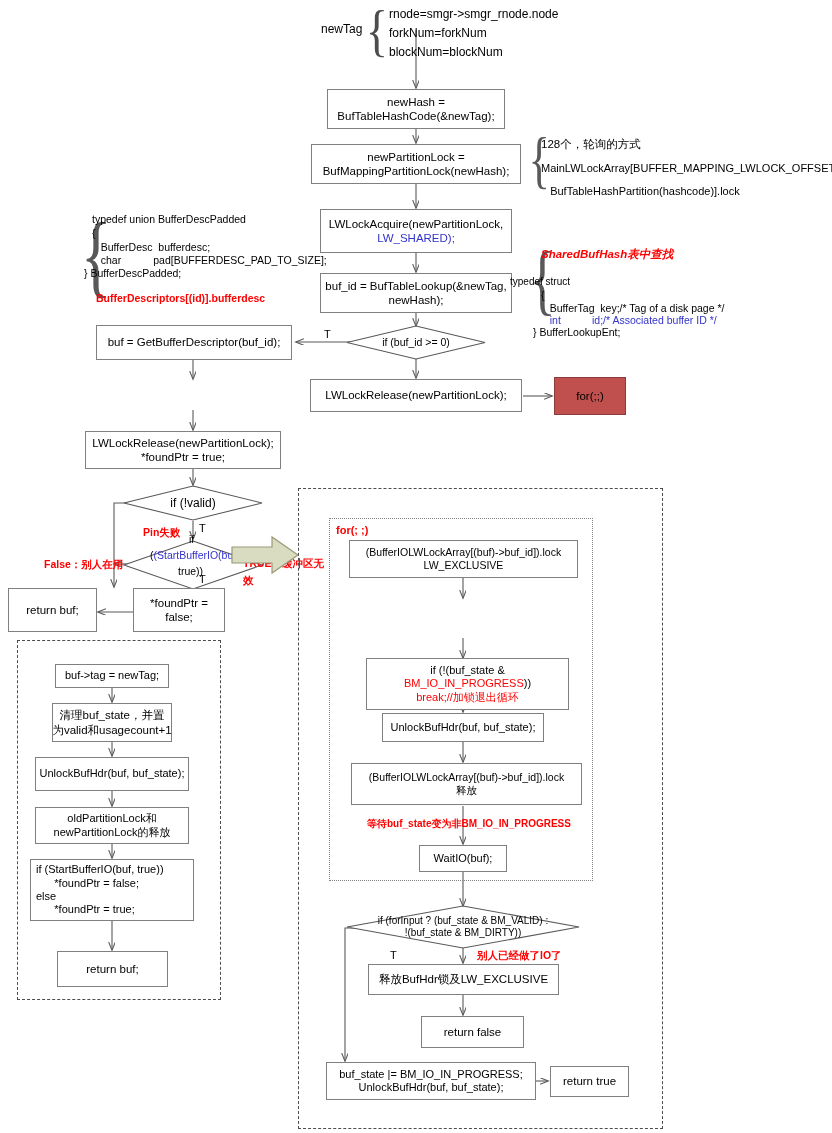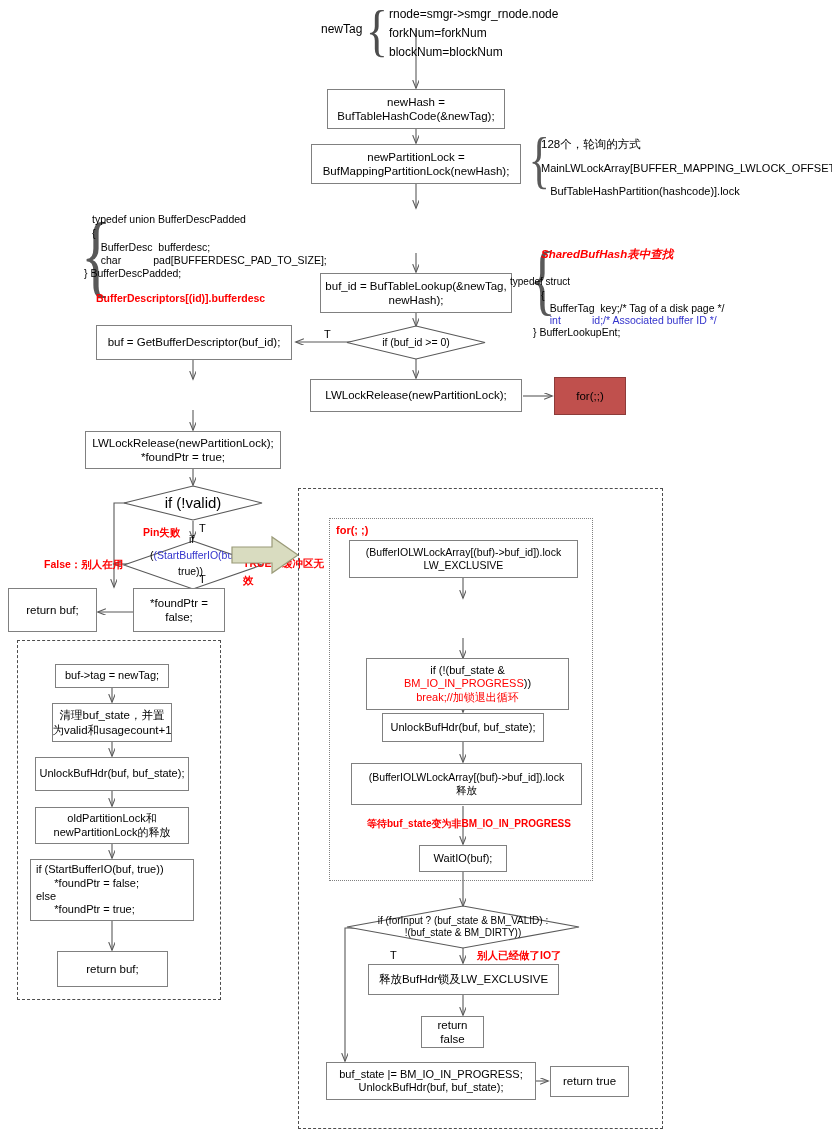--- a/index.html
+++ b/index.html
@@ -113,20 +113,24 @@
   <div class="note" style="left:389px;top:5px;font-size:12px;line-height:19px;">rnode=smgr-&gt;smgr_rnode.node
 forkNum=forkNum
 blockNum=blockNum</div>
 
   <div class="box thick" style="left:327px;top:89px;width:178px;height:40px;white-space:pre;font-size:11.5px;">newHash =
 BufTableHashCode(&amp;newTag);</div>
 
   <div class="box thick" style="left:311px;top:144px;width:210px;height:40px;white-space:pre;font-size:11.5px;">newPartitionLock =
 BufMappingPartitionLock(newHash);</div>
 
+  <div class="box thick" style="left:320px;top:209px;width:192px;height:44px;flex-direction:column;font-size:11.5px;">
+    <span>LWLockAcquire(newPartitionLock,</span>
+    <span class="blue">LW_SHARED);</span>
+  </div>
 
   <div class="box thick" style="left:320px;top:273px;width:192px;height:40px;white-space:pre;font-size:11.5px;">buf_id = BufTableLookup(&amp;newTag,
 newHash);</div>
 
   <div class="diamondwrap" style="left:345px;top:325px;width:142px;height:35px;">
     <svg width="142" height="35">
         <polygon points="71,1 140,17.5 71,34 2,17.5" fill="#fff" stroke="#595959" stroke-width="1.1"></polygon>
       </svg>
     <div class="dtext" style="font-size:10.5px;">if (buf_id &gt;= 0)</div>
   </div>
@@ -140,21 +144,21 @@
 *foundPtr = true;</div>
 
   <div class="box thick" style="left:310px;top:379px;width:212px;height:33px;font-size:11.5px;">LWLockRelease(newPartitionLock);</div>
 
   <div class="redbox" style="left:554px;top:377px;width:72px;height:38px;font-size:11.5px;">for(;;)</div>
 
   <div class="diamondwrap" style="left:122px;top:485px;width:142px;height:36px;">
     <svg width="142" height="36">
         <polygon points="71,1 140,18 71,35 2,18" fill="#fff" stroke="#595959" stroke-width="1.1"></polygon>
       </svg>
-    <div class="dtext" style="font-size:15px;">if (!valid)</div>
+    <div class="dtext" style="font-size:12px;">if (!valid)</div>
   </div>
   <div class="lbl" style="left:199px;top:522px;font-size:11px;">T</div>
   <div class="lbl redb" style="left:143px;top:526px;font-size:10.5px;">Pin失败</div>
 
   <div class="diamondwrap" style="left:122px;top:540px;width:142px;height:50px;">
     <svg width="142" height="50">
         <polygon points="71,1 140,25 71,49 2,25" fill="#fff" stroke="#595959" stroke-width="1.1"></polygon>
       </svg>
   </div>
   <div class="lbl" style="left:189px;top:533px;font-size:10.5px;">if</div>
@@ -244,20 +248,20 @@
         <polygon points="118,1 234,22 118,43 2,22" fill="#fff" stroke="#595959" stroke-width="1.1"></polygon>
       </svg>
     <div class="dtext" style="font-size:10px;white-space:pre;">if (forInput ? (buf_state &amp; BM_VALID) :
 !(buf_state &amp; BM_DIRTY))</div>
   </div>
   <div class="lbl" style="left:390px;top:949px;font-size:11px;">T</div>
   <div class="lbl redb" style="left:477px;top:949px;font-size:10.5px;">别人已经做了IO了</div>
 
   <div class="box thick" style="left:368px;top:964px;width:191px;height:31px;font-size:11.5px;">释放BufHdr锁及LW_EXCLUSIVE</div>
 
-  <div class="box thick" style="left:421px;top:1016px;width:63px;height:32px;font-size:11.5px;">return false</div>
+  <div class="box thick" style="left:421px;top:1016px;width:103px;height:32px;font-size:11.5px;">return false</div>
 
   <div class="box thick" style="left:326px;top:1062px;width:210px;height:38px;white-space:pre;font-size:11px;">buf_state |= BM_IO_IN_PROGRESS;
 UnlockBufHdr(buf, buf_state);</div>
 
   <div class="box thick" style="left:550px;top:1066px;width:79px;height:31px;font-size:11.5px;">return true</div>
 
 </div>
 
 </body></html>

